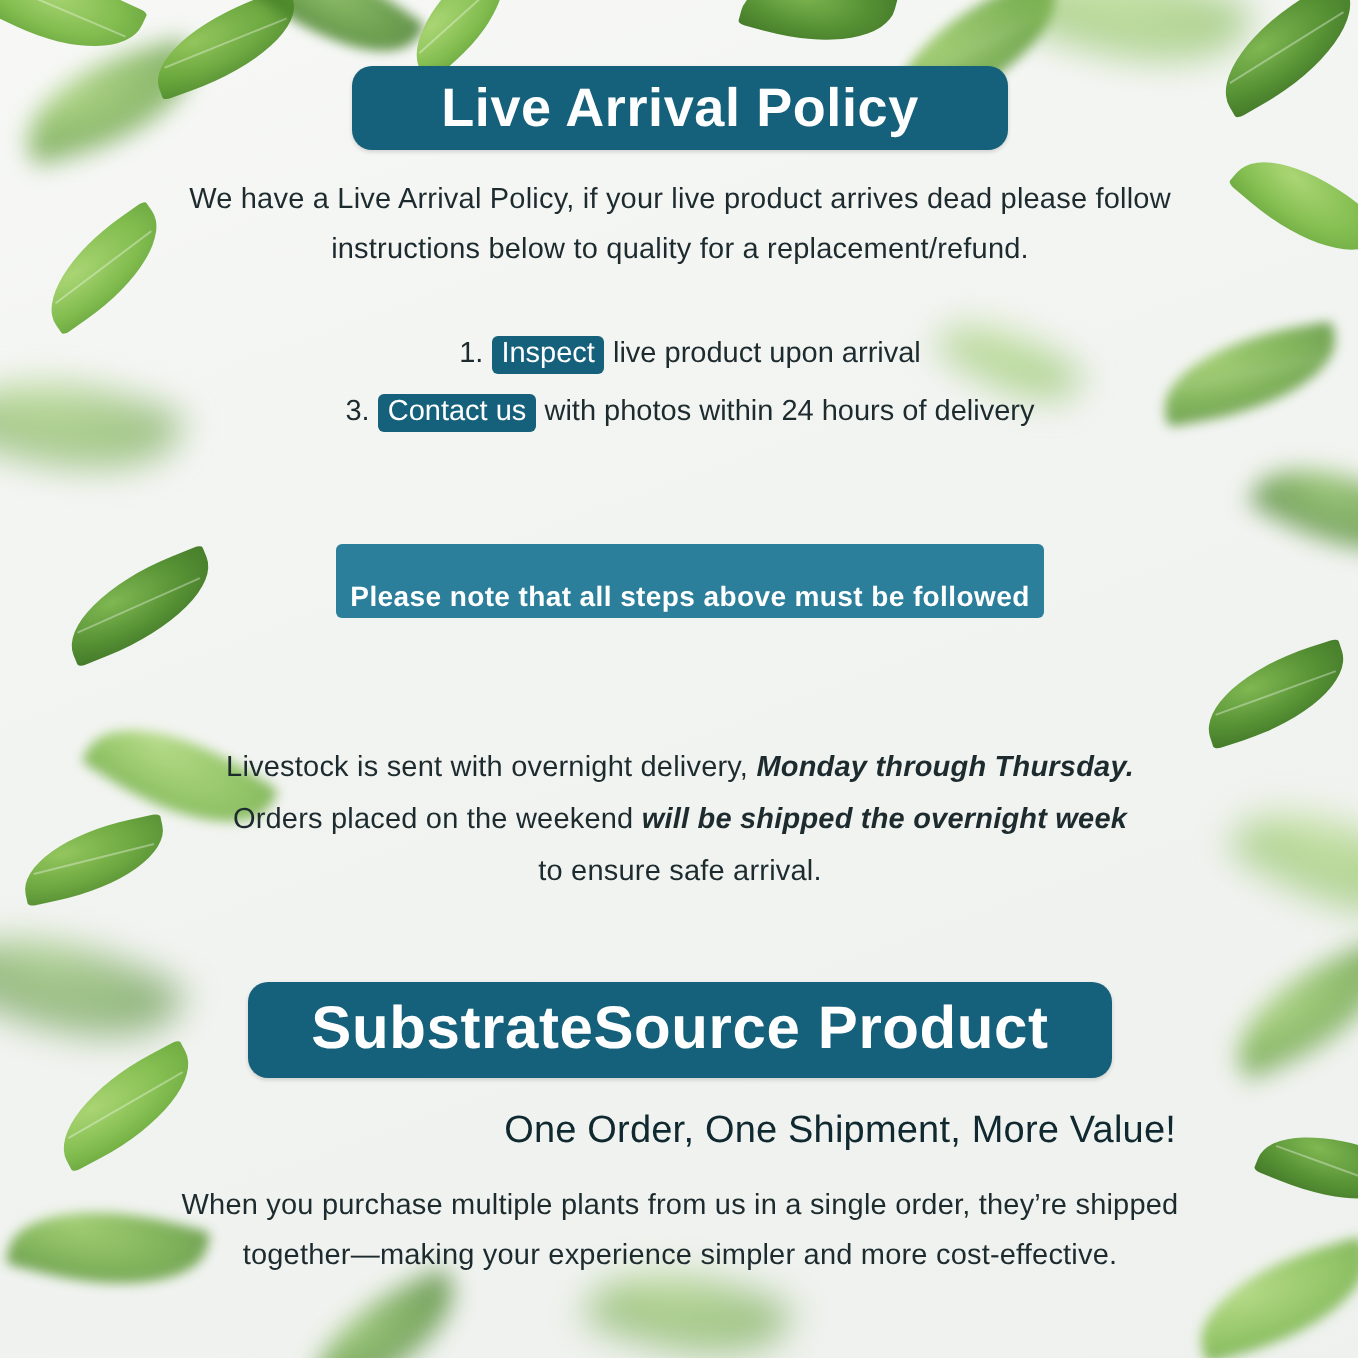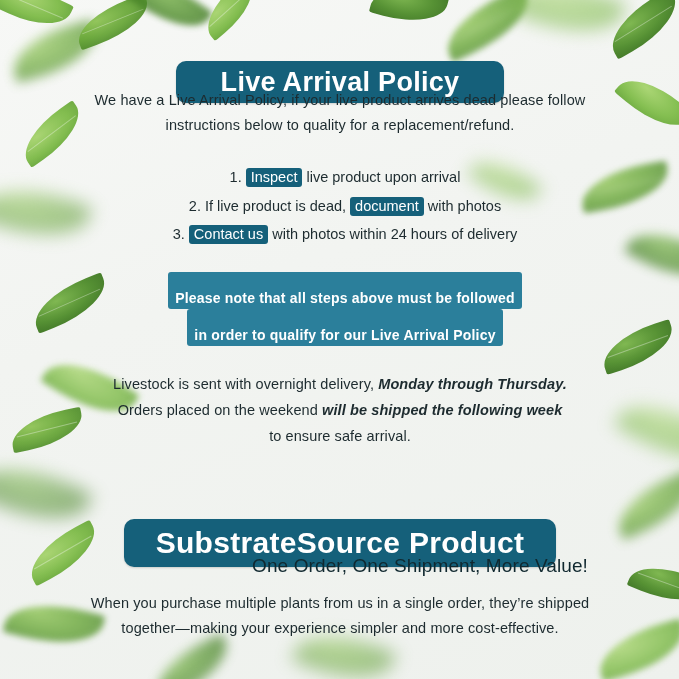--- a/index.html
+++ b/index.html
@@ -52,21 +52,20 @@
 
   .banner {
     position: absolute;
     background: #15607a;
     color: #ffffff;
     border-radius: 10px;
     text-align: center;
     font-weight: bold;
     letter-spacing: 0.3px;
     box-shadow: 0 1px 2px rgba(0,0,0,0.15);
-    margin-top: 28px;
   }
   #live-arrival-banner {
     left: 176px;
     top: 33px;
     width: 328px;
     height: 42px;
     line-height: 42px;
     font-size: 27px;
   }
   #substrate-banner {
@@ -224,37 +223,32 @@
     <div class="para" id="intro-paragraph">
       <span>We have a Live Arrival Policy</span><span>, if your live product arrives dead please follow instructions below to quality for a replacement/refund.</span>
     </div>
 
     <div id="steps-list">
       <div class="step-row">
         <span>1.</span>
         <span></span><span class="hl">Inspect</span><span> live product upon arrival</span>
       </div>
       <div class="step-row">
-        <span>2.</span>
-        <span>If live product is dead, </span><span class="hl">document</span><span> with photos</span>
-      </div>
-      <div class="step-row">
         <span>3.</span>
         <span></span><span class="hl">Contact us</span><span> with photos within 24 hours of delivery</span>
       </div>
     </div>
 
     <div id="note-block">
       <div><span class="hl-line">Please note that all steps above must be followed</span></div>
-      <div><span class="hl-line">in order to qualify for our Live Arrival Policy</span></div>
     </div>
 
     <div class="para" id="livestock-paragraph">
       <span>Livestock is sent with overnight delivery, </span><em>Monday through Thursday.</em><br>
-      <span>Orders placed on the weekend </span><em>will be shipped the following week</em><br>
+      <span>Orders placed on the weekend </span><em>will be shipped the overnight week</em><br>
       <span>to ensure safe arrival.</span>
     </div>
 
     <div class="banner" id="substrate-banner">SubstrateSource Product</div>
 
     <div id="subtitle">One Order, One Shipment, More Value!</div>
 
     <div class="para" id="value-paragraph">When you purchase multiple plants from us in a single order, they’re shipped together—making your experience simpler and more cost-effective.</div>
 
   </div>

